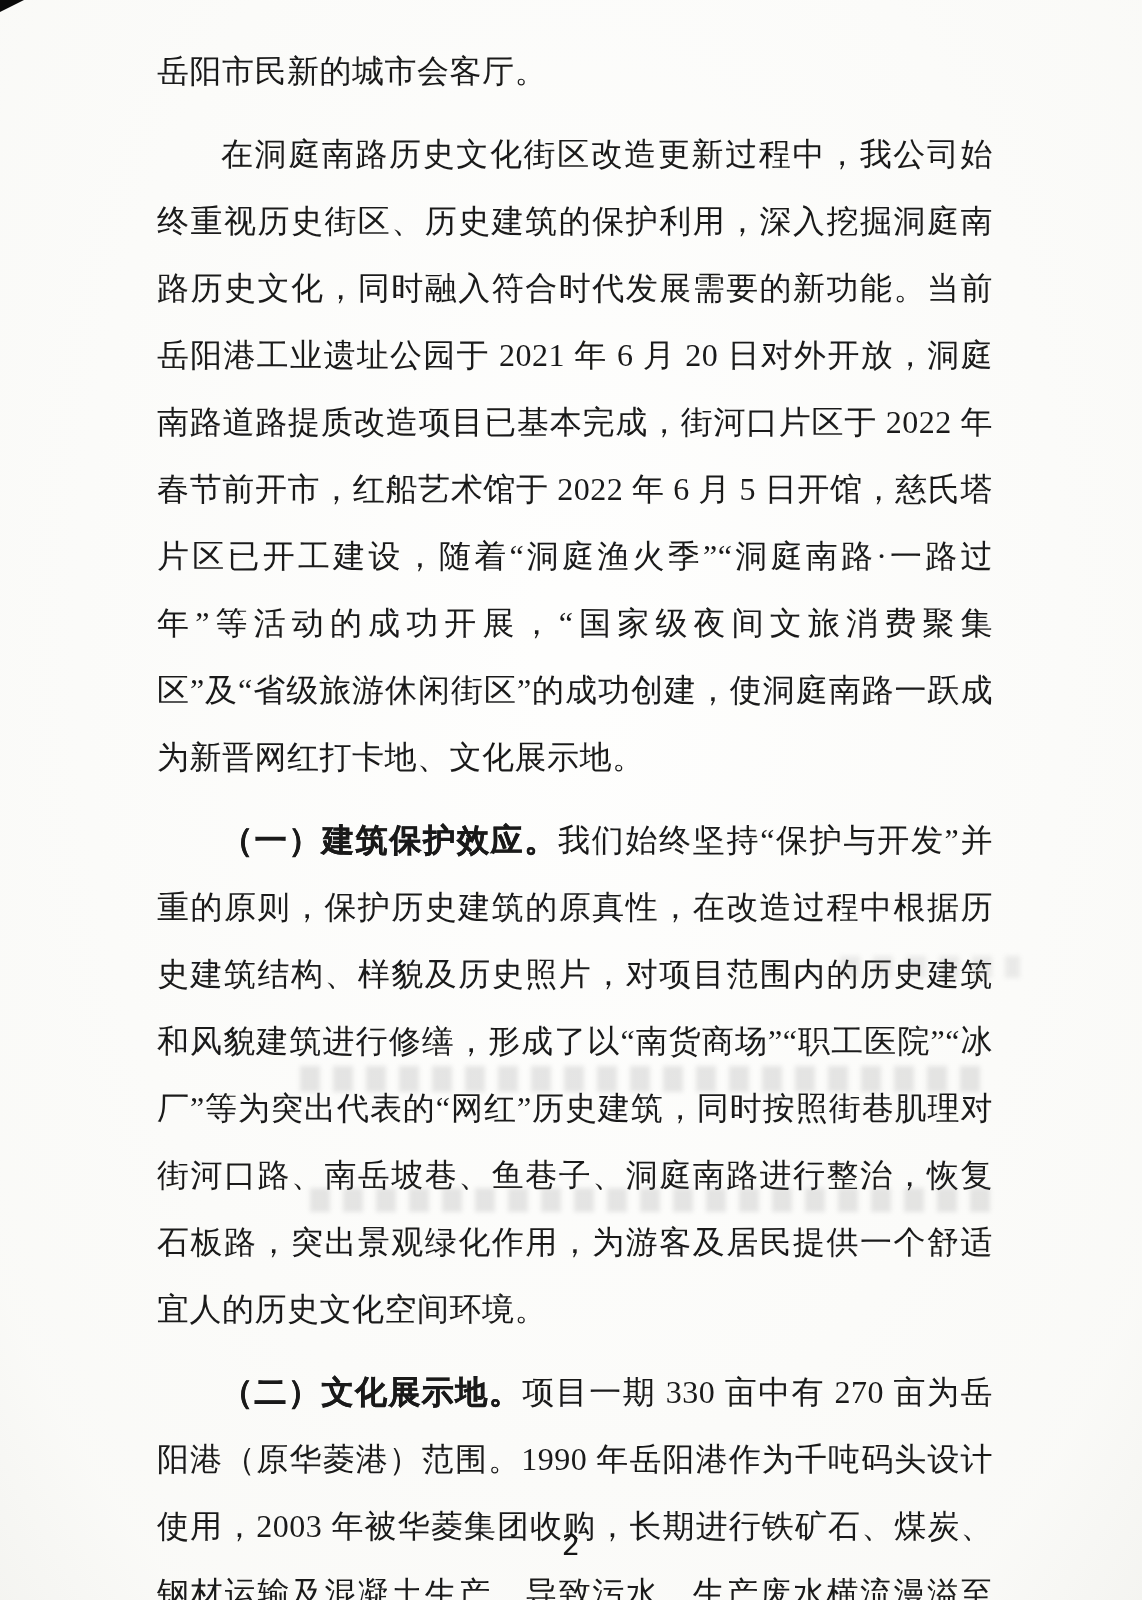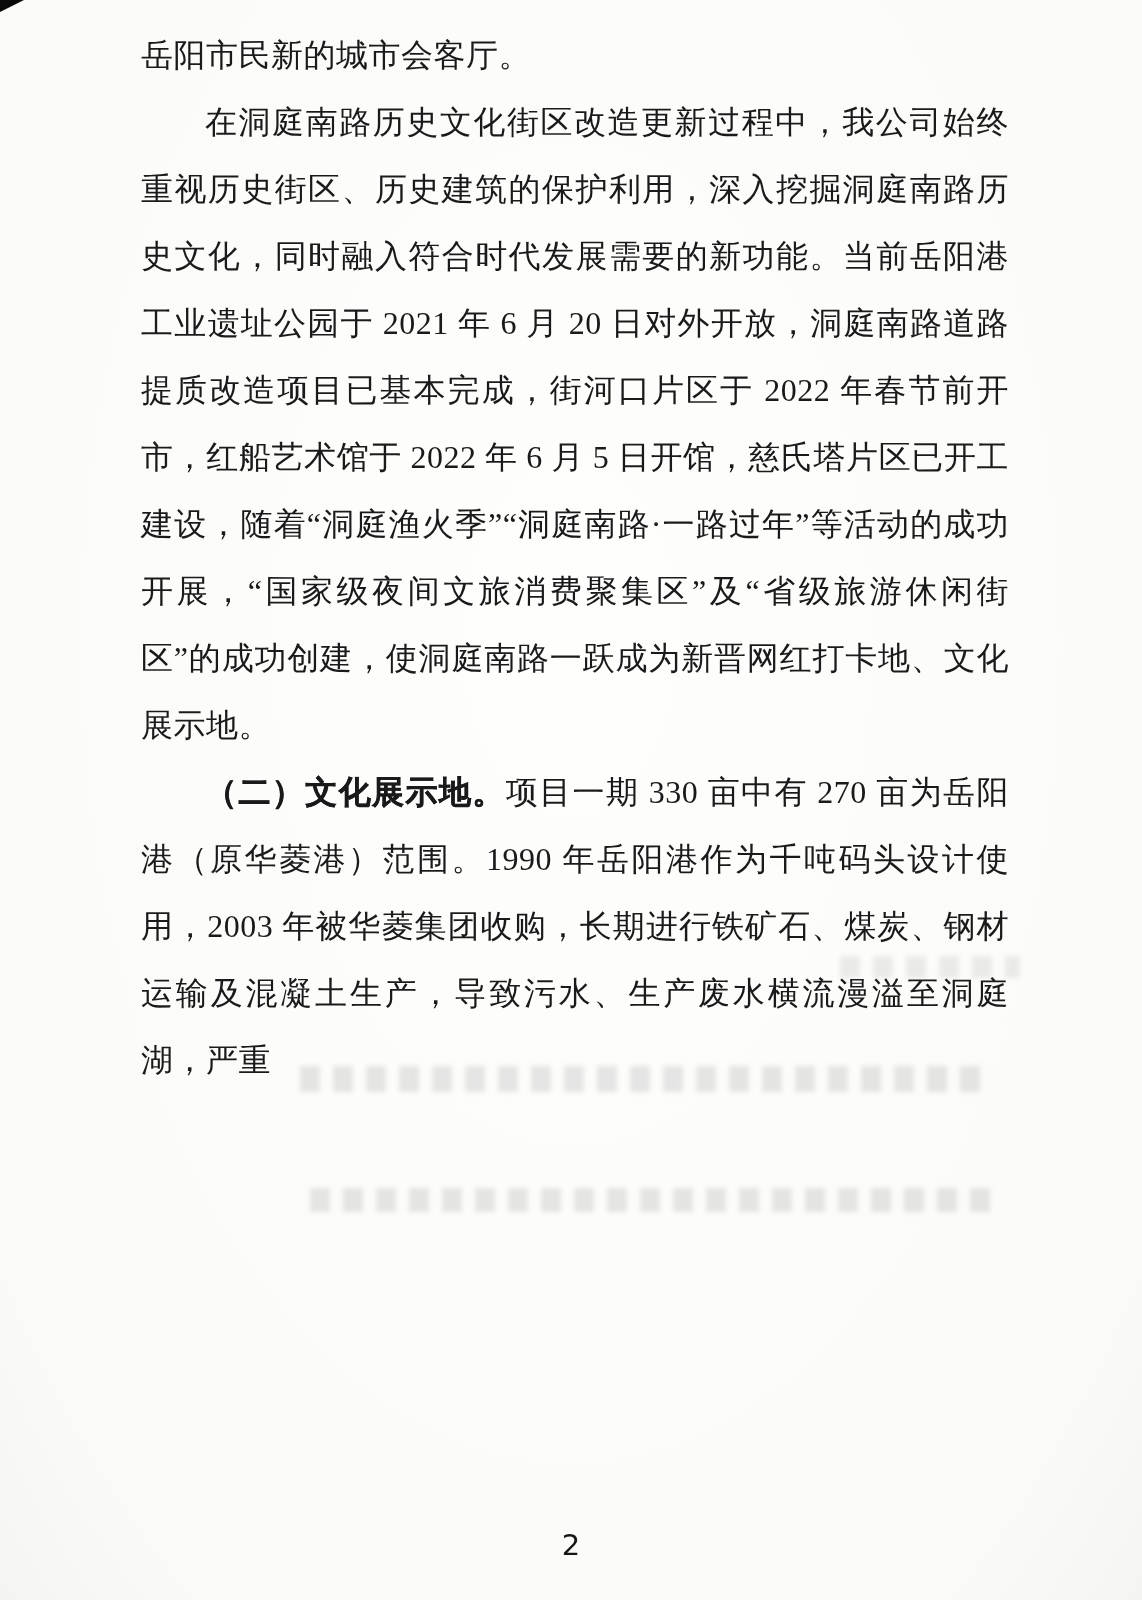--- a/index.html
+++ b/index.html
@@ -33,21 +33,21 @@
     position: absolute;
     left: 141px;
     top: 22px;
     width: 868px;
     font-size: 32px;
     line-height: 67px;
     text-align: justify;
     letter-spacing: 0.5px;
   }
   .doc p {
-    margin: 0;
+    margin: 16px;
     padding: 0;
   }
   .doc p.indent {
     text-indent: 2em;
   }
   .run {
     font-weight: normal;
   }
   .run.bold {
     font-weight: 700;
@@ -79,20 +79,21 @@
 </style>
 </head>
 <body>
 
 <div class="page">
   <div class="corner-mark"></div>
 
   <div class="doc">
       <p class=""><span class="run">岳阳市民新的城市会客厅。</span></p>
       <p class="indent"><span class="run">在洞庭南路历史文化街区改造更新过程中，我公司始终重视历史街区、历史建筑的保护利用，深入挖掘洞庭南路历史文化，同时融入符合时代发展需要的新功能。当前岳阳港工业遗址公园于 2021 年 6 月 20 日对外开放，洞庭南路道路提质改造项目已基本完成，街河口片区于 2022 年春节前开市，红船艺术馆于 2022 年 6 月 5 日开馆，慈氏塔片区已开工建设，随着“洞庭渔火季”“洞庭南路·一路过年”等活动的成功开展，“国家级夜间文旅消费聚集区”及“省级旅游休闲街区”的成功创建，使洞庭南路一跃成为新晋网红打卡地、文化展示地。</span></p>
+      <p class="indent"><span class="run bold">（一）建筑保护效应。</span><span class="run">我们始终坚持“保护与开发”并重的原则，保护历史建筑的原真性，在改造过程中根据历史建筑结构、样貌及历史照片，对项目范围内的历史建筑和风貌建筑进行修缮，形成了以“南货商场”“职工医院”“冰厂”等为突出代表的“网红”历史建筑，同时按照街巷肌理对街河口路、南岳坡巷、鱼巷子、洞庭南路进行整治，恢复石板路，突出景观绿化作用，为游客及居民提供一个舒适宜人的历史文化空间环境。</span></p>
       <p class="indent"><span class="run bold">（二）文化展示地。</span><span class="run">项目一期 330 亩中有 270 亩为岳阳港（原华菱港）范围。1990 年岳阳港作为千吨码头设计使用，2003 年被华菱集团收购，长期进行铁矿石、煤炭、钢材运输及混凝土生产，导致污水、生产废水横流漫溢至洞庭湖，严重</span></p>
     </div>
 
   <div class="artifact a1"></div>
   <div class="artifact a2"></div>
   <div class="artifact a3"></div>
 
   <div class="page-number">2</div>
 </div>
 

